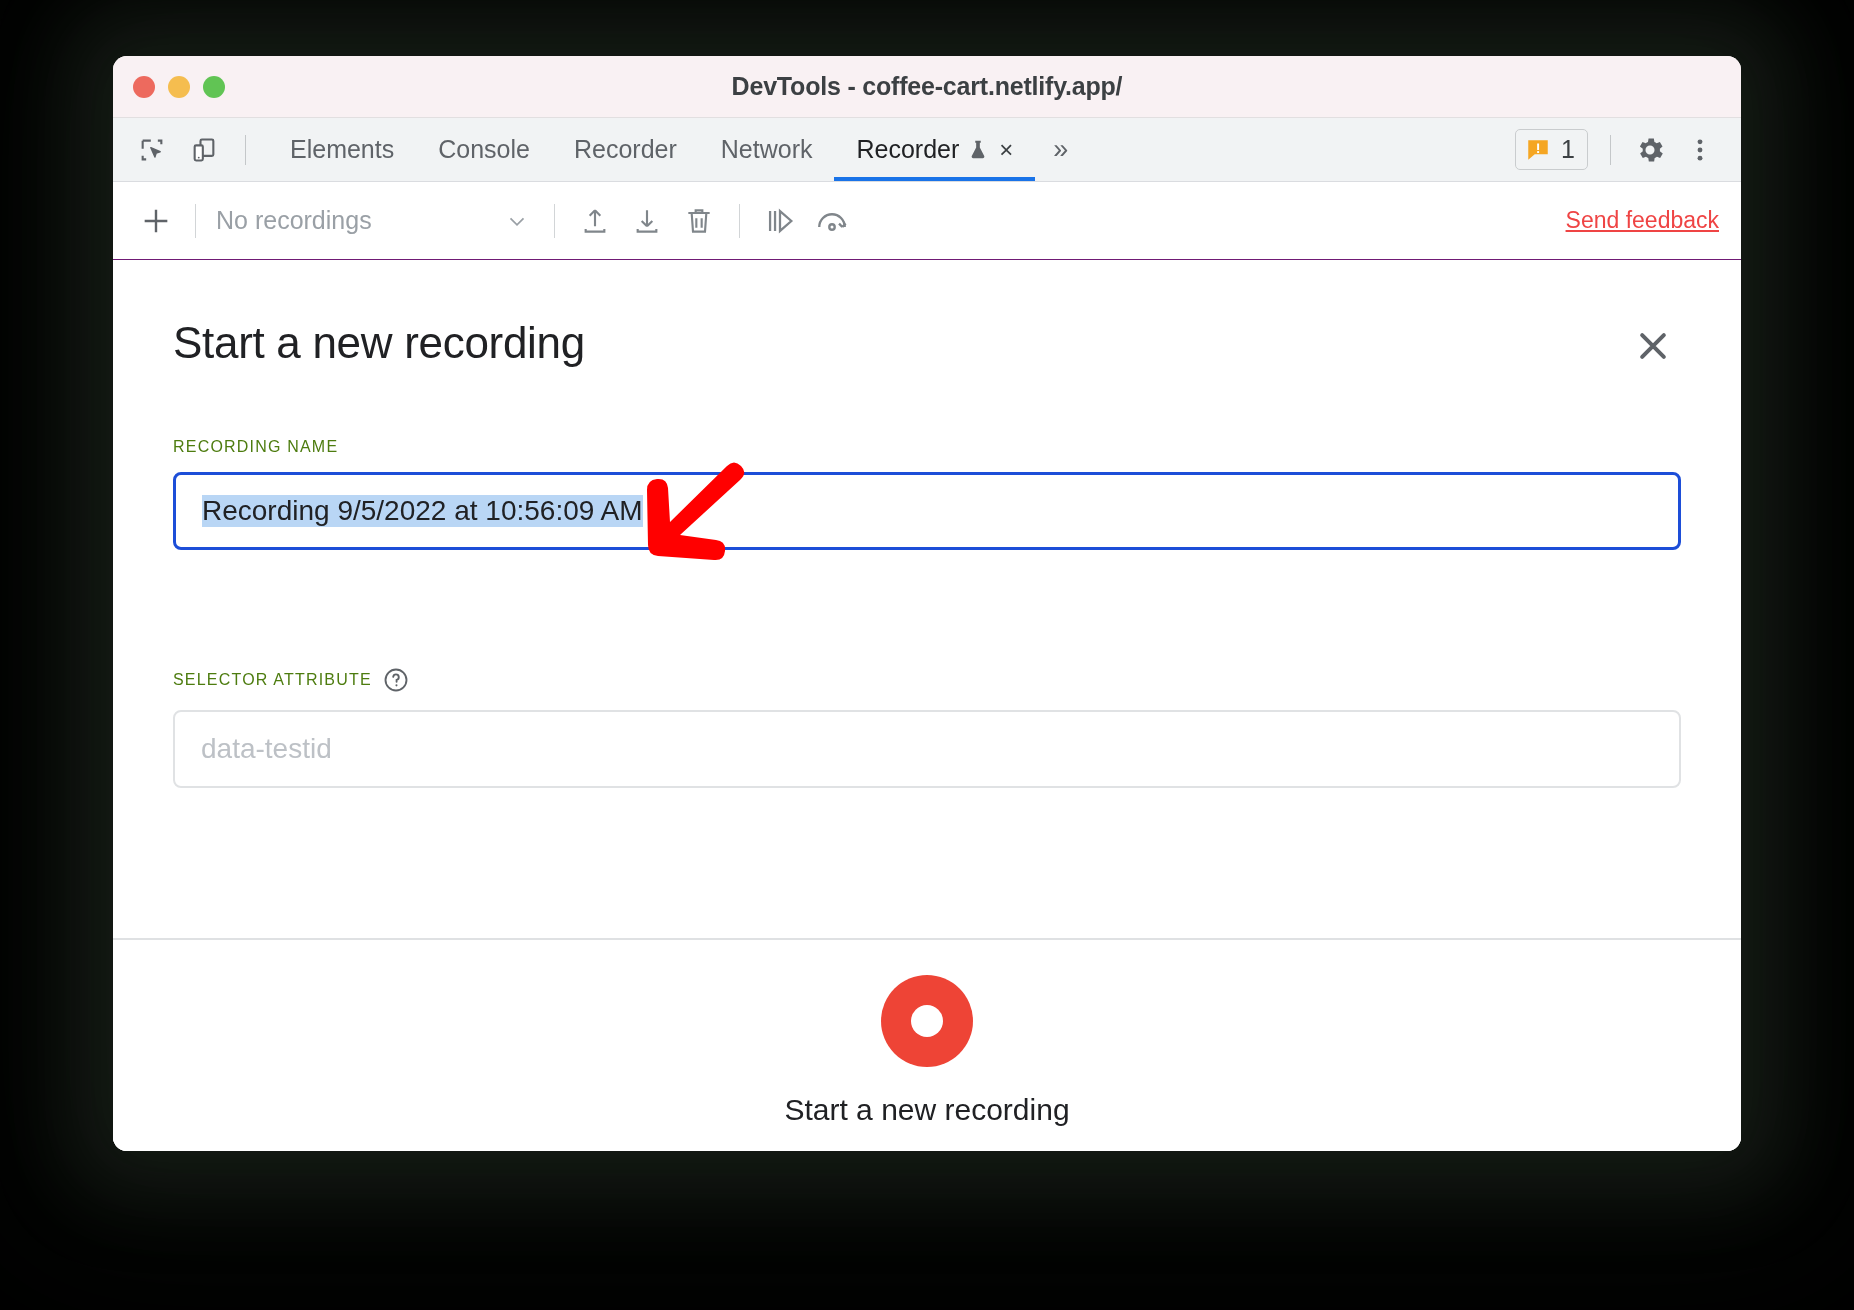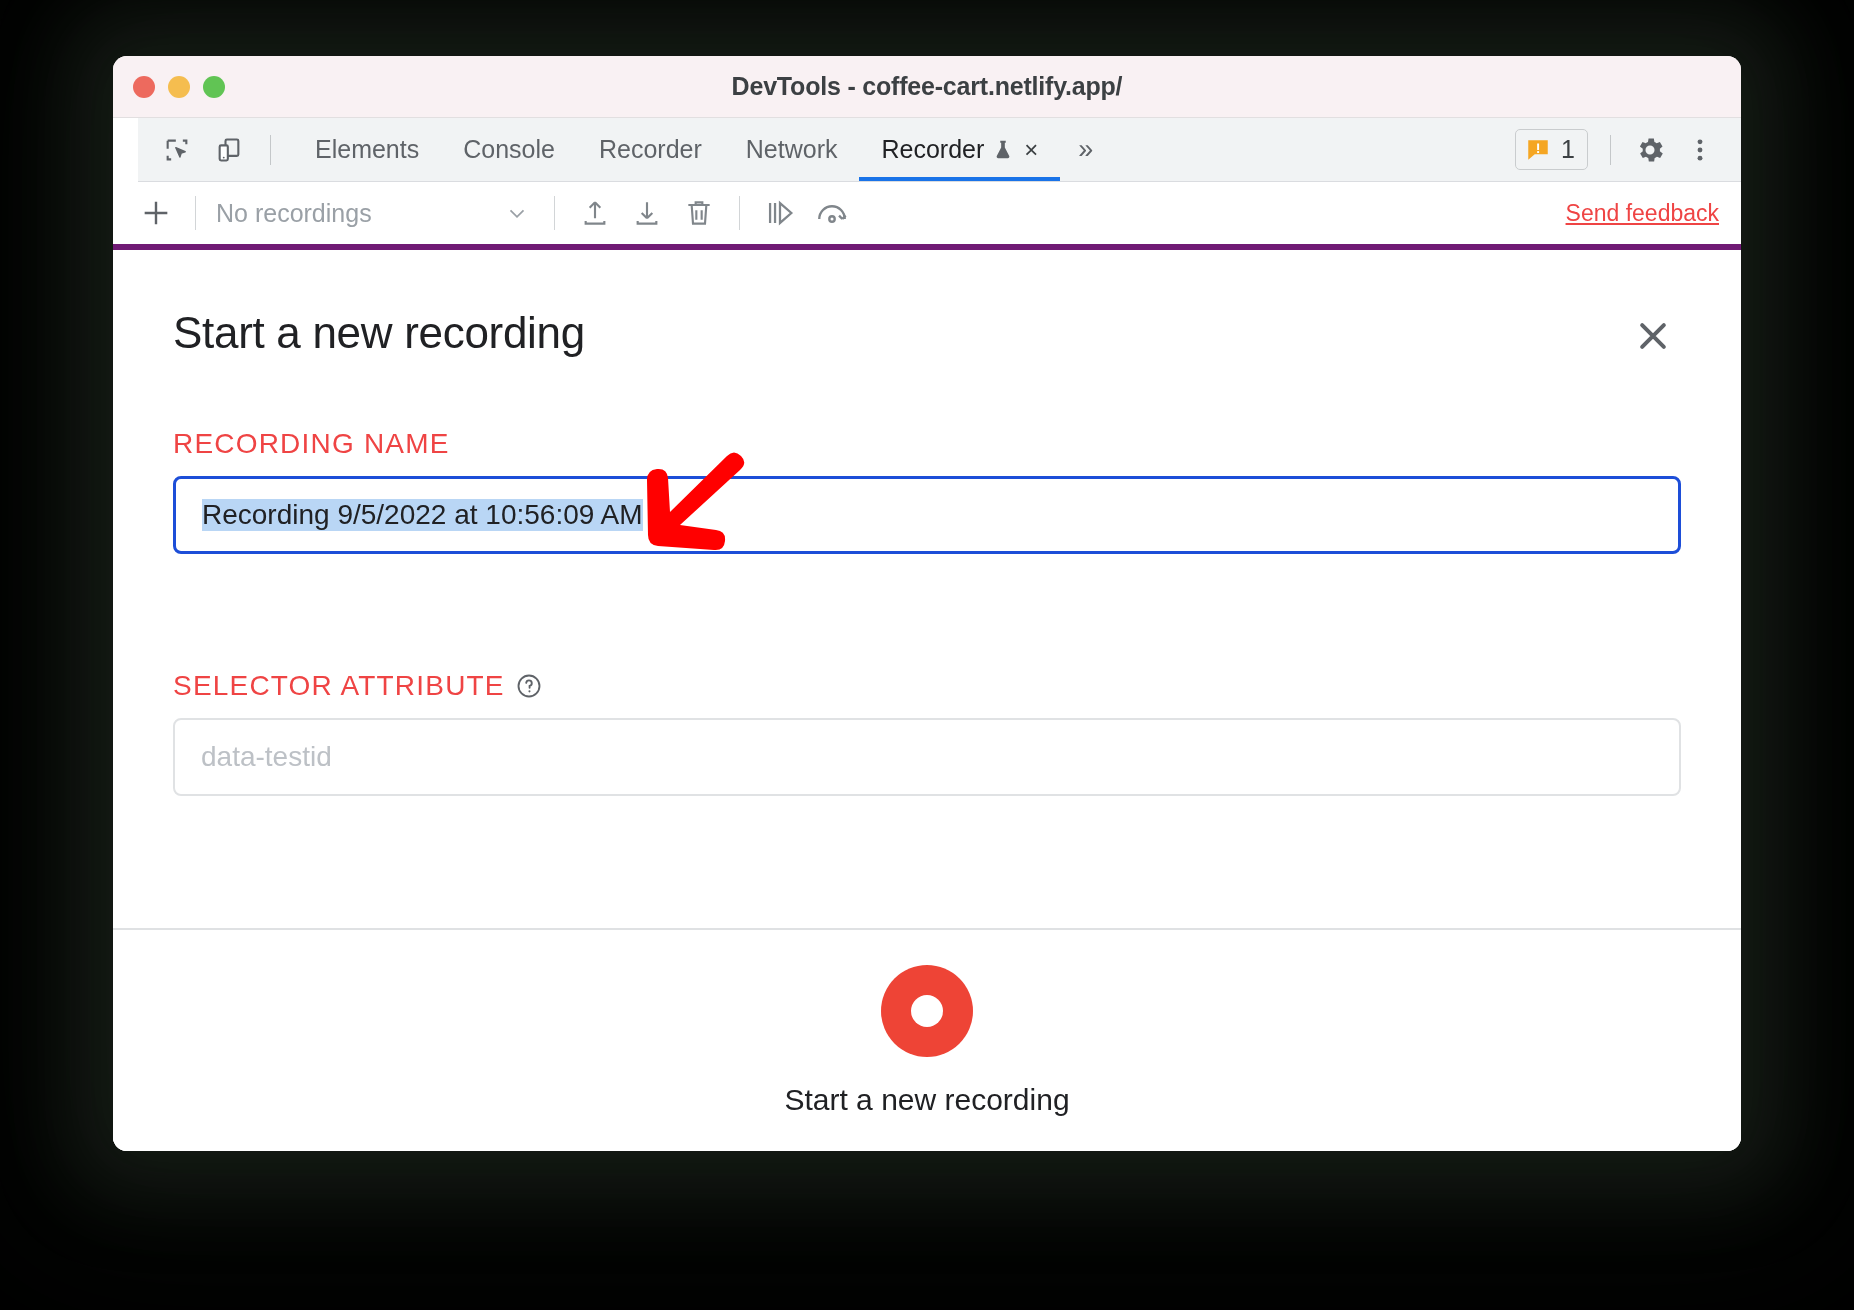--- a/index.html
+++ b/index.html
@@ -42,21 +42,21 @@
     font-size: 25px; font-weight: bold; color: #3c4043;
     letter-spacing: -0.2px;
   }
 
   
   .tabstrip {
     position: relative;
     height: 64px;
     background: #f1f3f4;
     border-bottom: 1px solid #dadce0;
-    display: flex; align-items: stretch; margin-left: 25px;
+    display: flex; align-items: stretch;
   }
   .tb-icons { display: flex; align-items: center; padding-left: 16px; gap: 6px; }
   .iconbtn {
     width: 46px; height: 46px;
     display: flex; align-items: center; justify-content: center;
     border-radius: 4px;
   }
   .vsep { width: 1px; height: 30px; background: #c4c7c9; align-self: center; margin: 0 12px; }
 
   .tabs { display: flex; align-items: stretch; margin-left: 10px; }
@@ -82,23 +82,23 @@
   .warn-badge {
     display: flex; align-items: center; gap: 10px;
     border: 1px solid #c9ccce; border-radius: 5px;
     padding: 5px 12px 5px 9px; margin-right: 6px;
     background: #f1f3f4;
   }
   .warn-count { font-size: 25px; color: #3c4043; }
 
   
   .rectoolbar {
-    height: 68px;
+    height: 78px;
     background: #ffffff;
-    border-bottom: 6px solid #701a75;
+    border-bottom: 1px solid #701a75;
     display: flex; align-items: center;
     padding: 0 22px 0 18px;
   }
   .plus-btn { width: 50px; height: 50px; display: flex; align-items: center; justify-content: center; }
   .tsep { width: 1px; height: 34px; background: #d2d5d7; margin: 0 14px; }
   .rec-select {
     display: flex; align-items: center; justify-content: space-between;
     width: 330px; height: 50px;
     font-size: 25px; color: #9aa0a6;
     padding: 0 10px 0 6px;
@@ -115,22 +115,22 @@
   .panel { position: relative; background: #fff; height: 901px; }
   .panel-head {
     display: flex; align-items: flex-start; justify-content: space-between;
     padding: 58px 60px 0 60px;
   }
   .panel-title { font-size: 44px; color: #202124; font-weight: normal; letter-spacing: -0.3px; }
   .panel-close { cursor: default; padding: 8px; }
 
   .form { padding: 0 60px; margin-top: 60px; }
   .field-label {
-    font-size: 28px; letter-spacing: 1.2px;
-    color: #ef4444; text-transform: uppercase;
+    font-size: 16px; letter-spacing: 1.2px;
+    color: #4d7c0f; text-transform: uppercase;
     display: flex; align-items: center; gap: 10px;
     margin-bottom: 16px;
   }
   .text-input {
     width: 100%; height: 78px;
     border-radius: 8px;
     display: flex; align-items: center;
     padding: 0 26px;
     font-size: 28px;
   }

